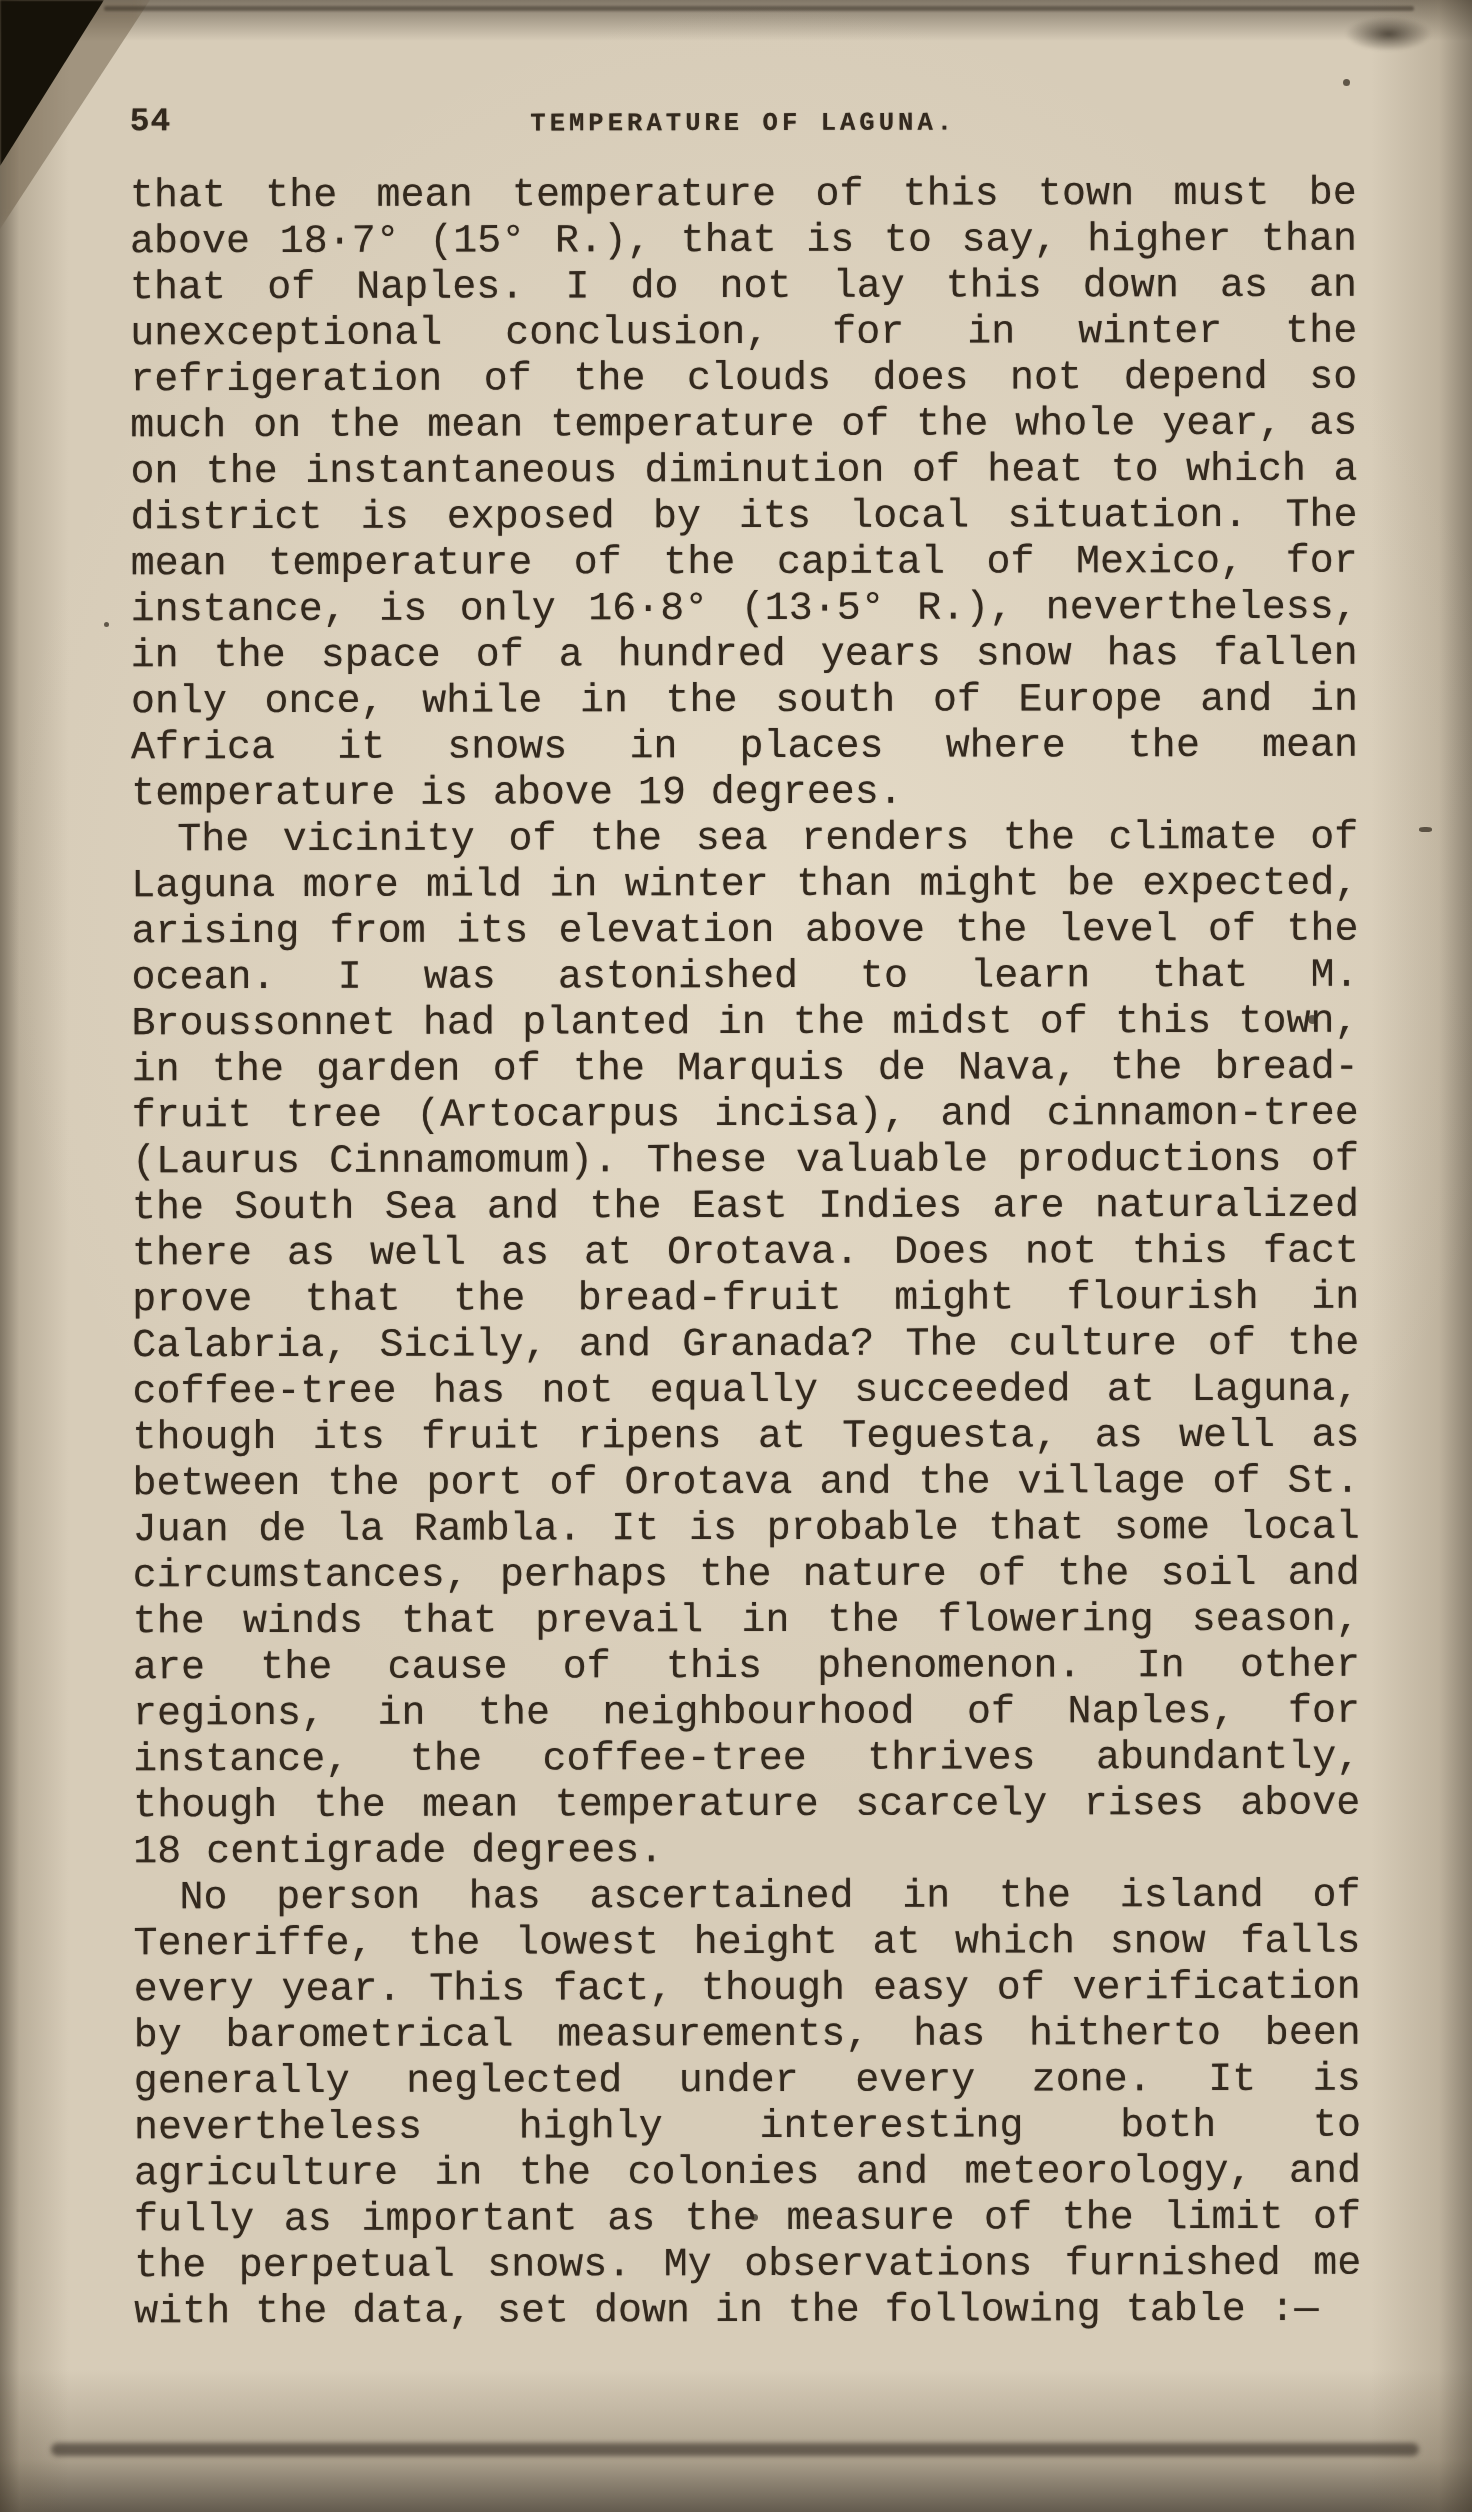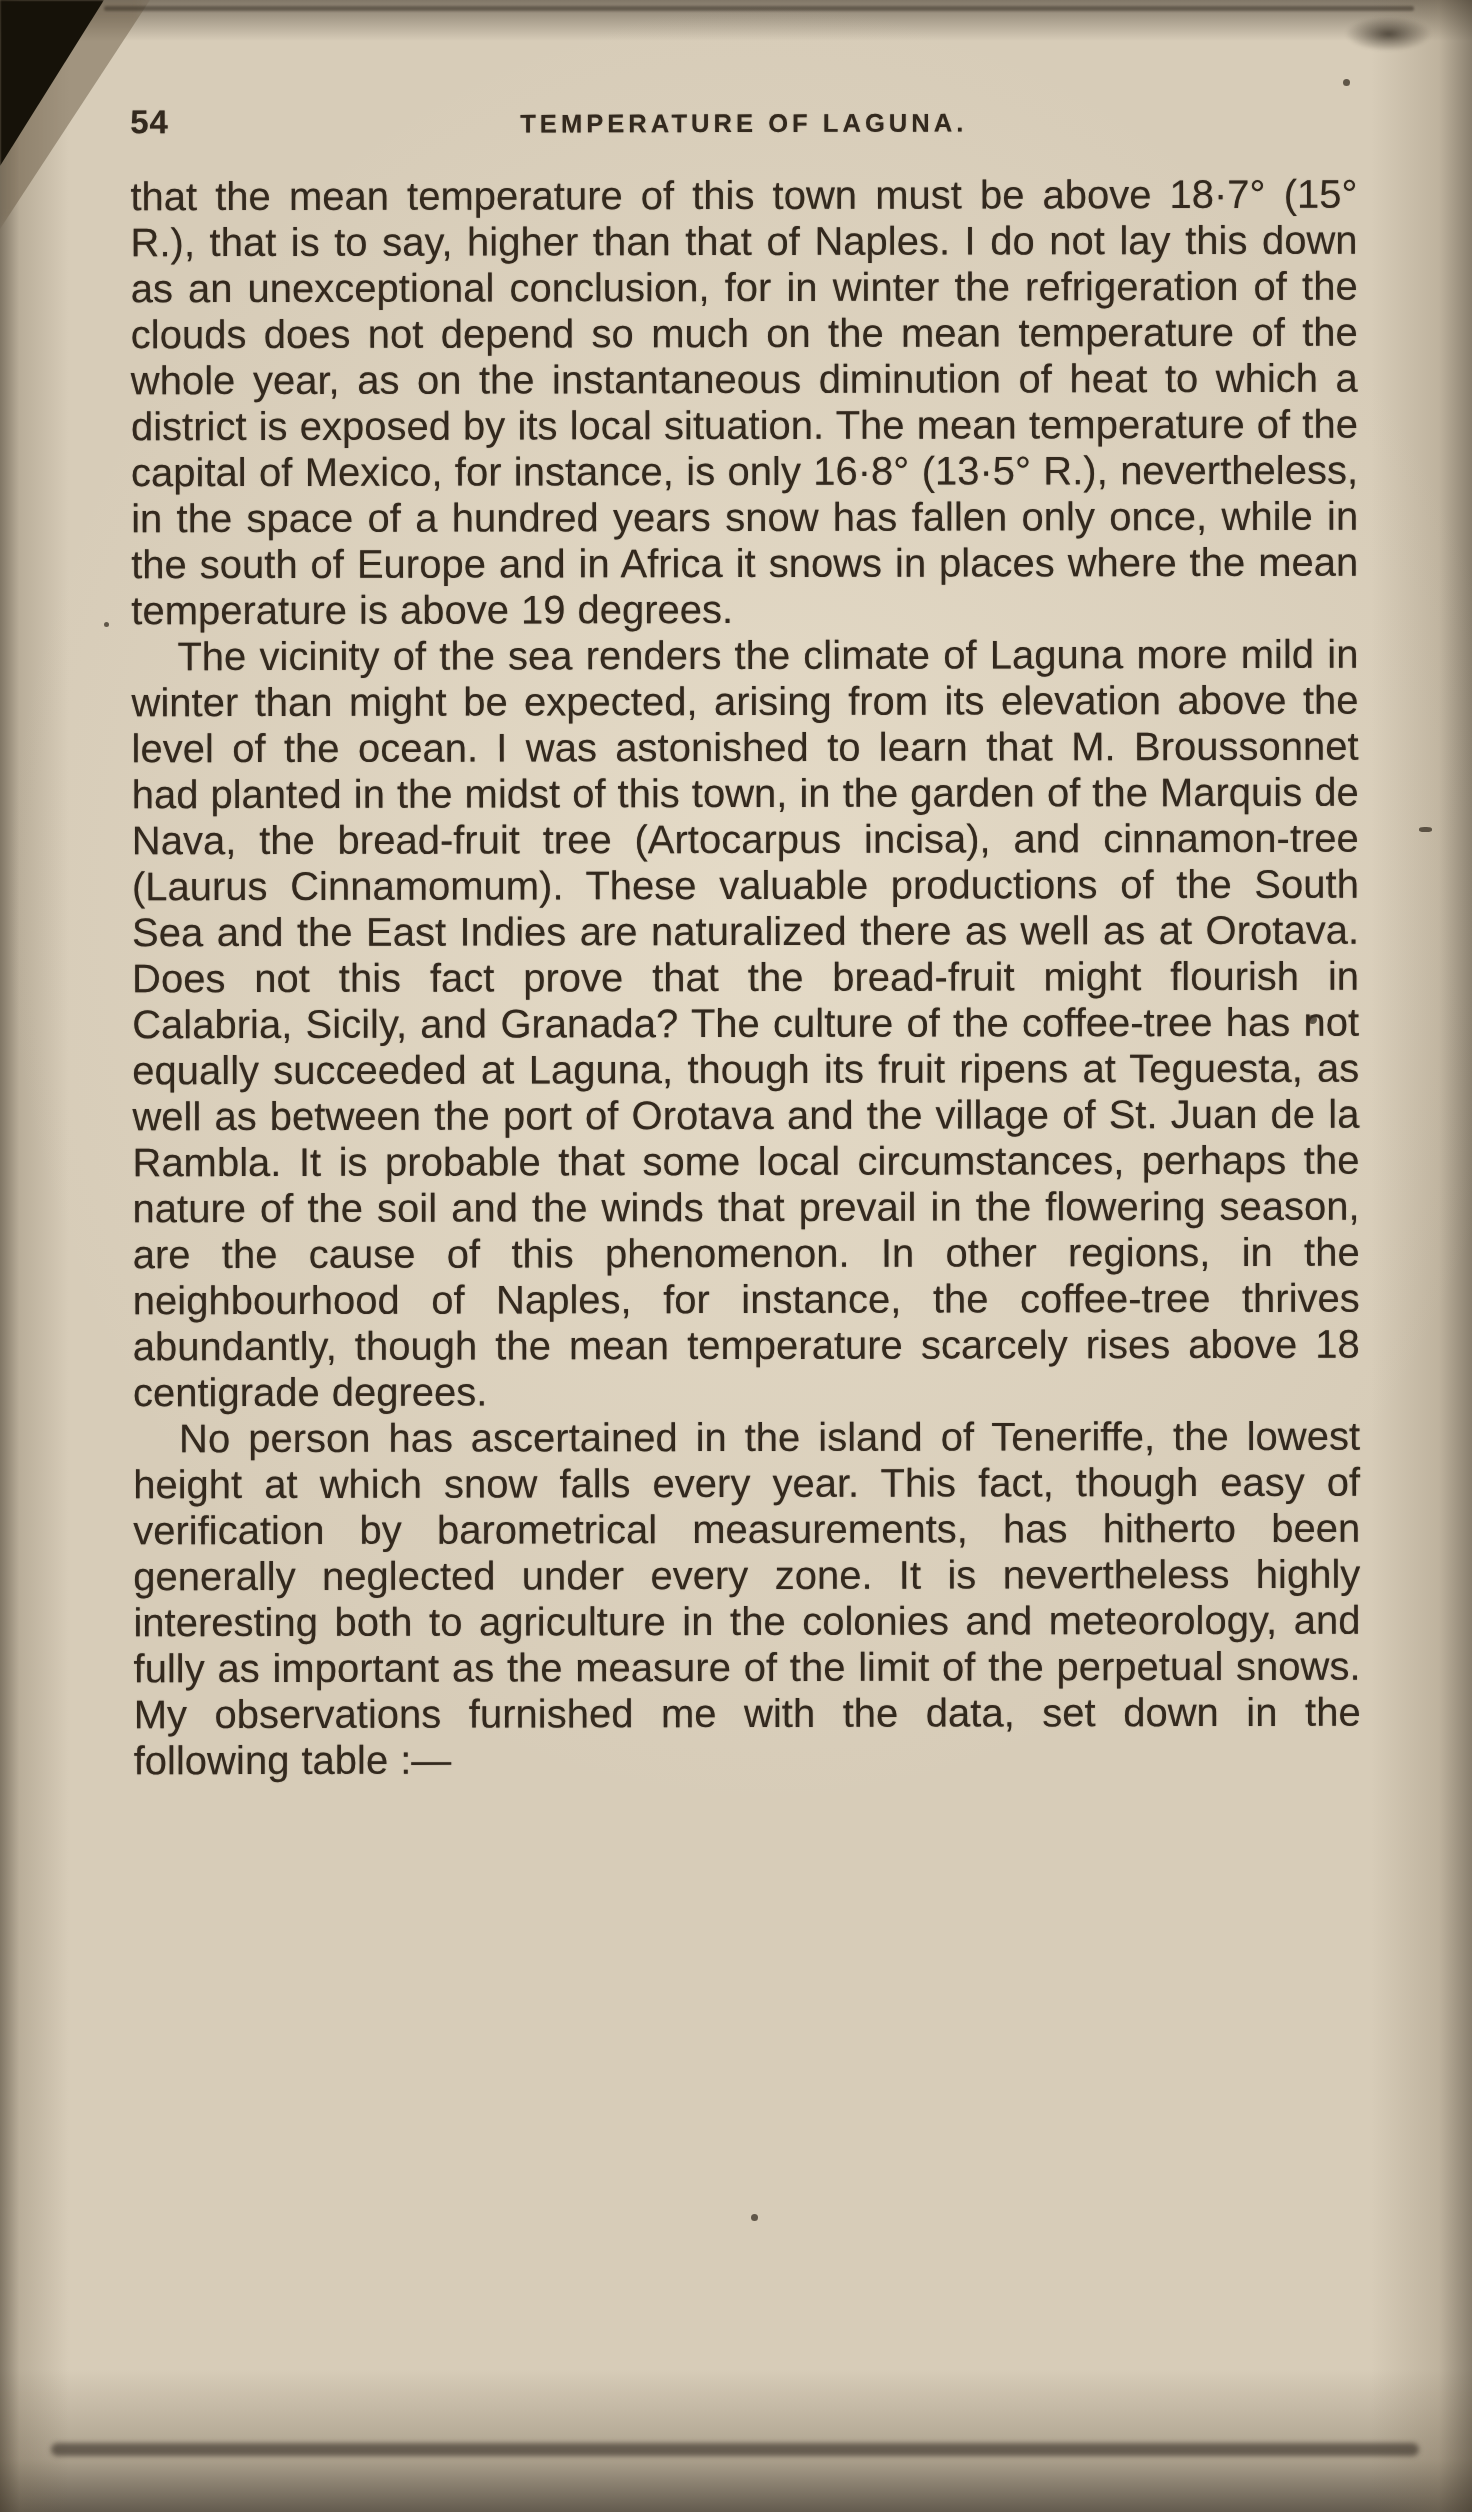--- a/index.html
+++ b/index.html
@@ -6,21 +6,21 @@
     margin: 0;
     padding: 0;
     background: #8f8570;
   }
 
   .scan {
     position: relative;
     width: 1472px;
     height: 2512px;
     overflow: hidden;
-    font-family: Liberation Sans, sans-serif;
+    font-family: Liberation Mono, monospace;
     color: #33291e;
     background:
       radial-gradient(ellipse 72% 50% at 52% 36%, rgba(240,231,212,0.55), rgba(240,231,212,0) 72%),
       linear-gradient(90deg,
         rgba(70,60,45,0.60) 0px, rgba(108,95,74,0.28) 19.4px, rgba(0,0,0,0) 69px,
         rgba(0,0,0,0) 1371px, rgba(120,106,83,0.26) 1439px, rgba(66,57,43,0.52) 1472px),
       linear-gradient(180deg,
         rgba(58,49,37,0.55) 0px, rgba(0,0,0,0) 41px,
         rgba(0,0,0,0) 2369px, rgba(92,80,61,0.35) 2459px, rgba(44,37,28,0.68) 2512px),
       #d7ccb8;

